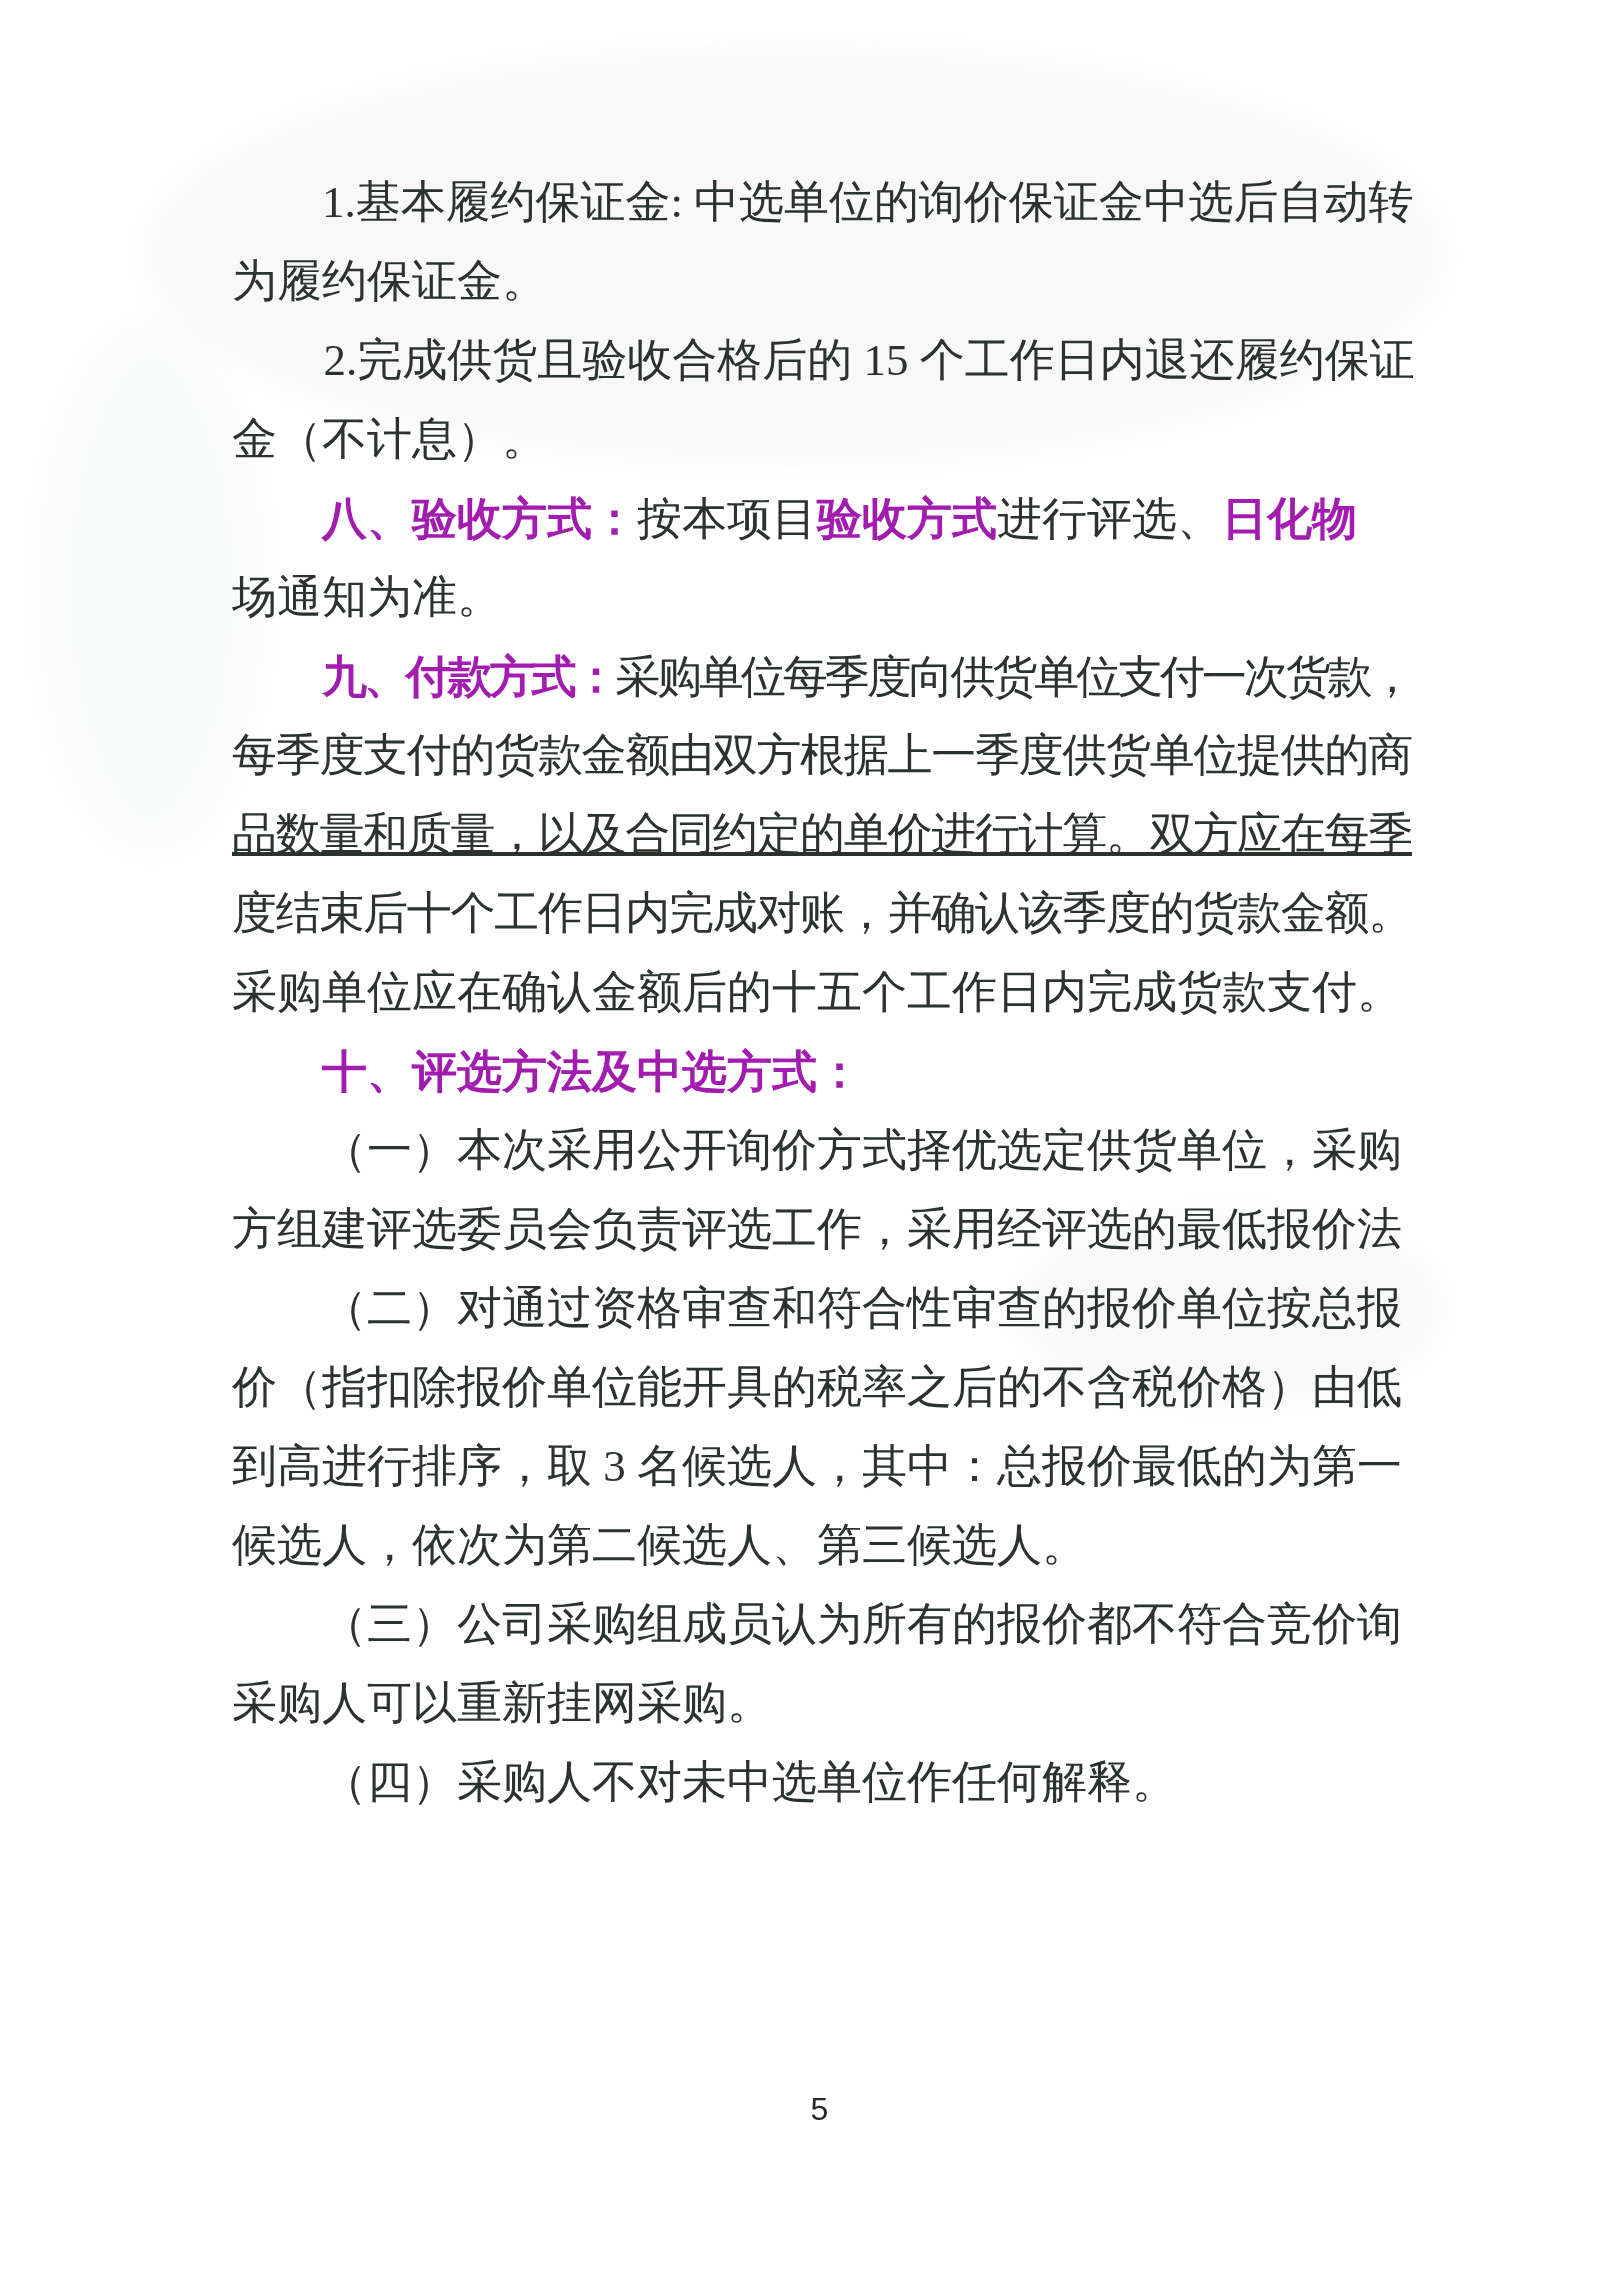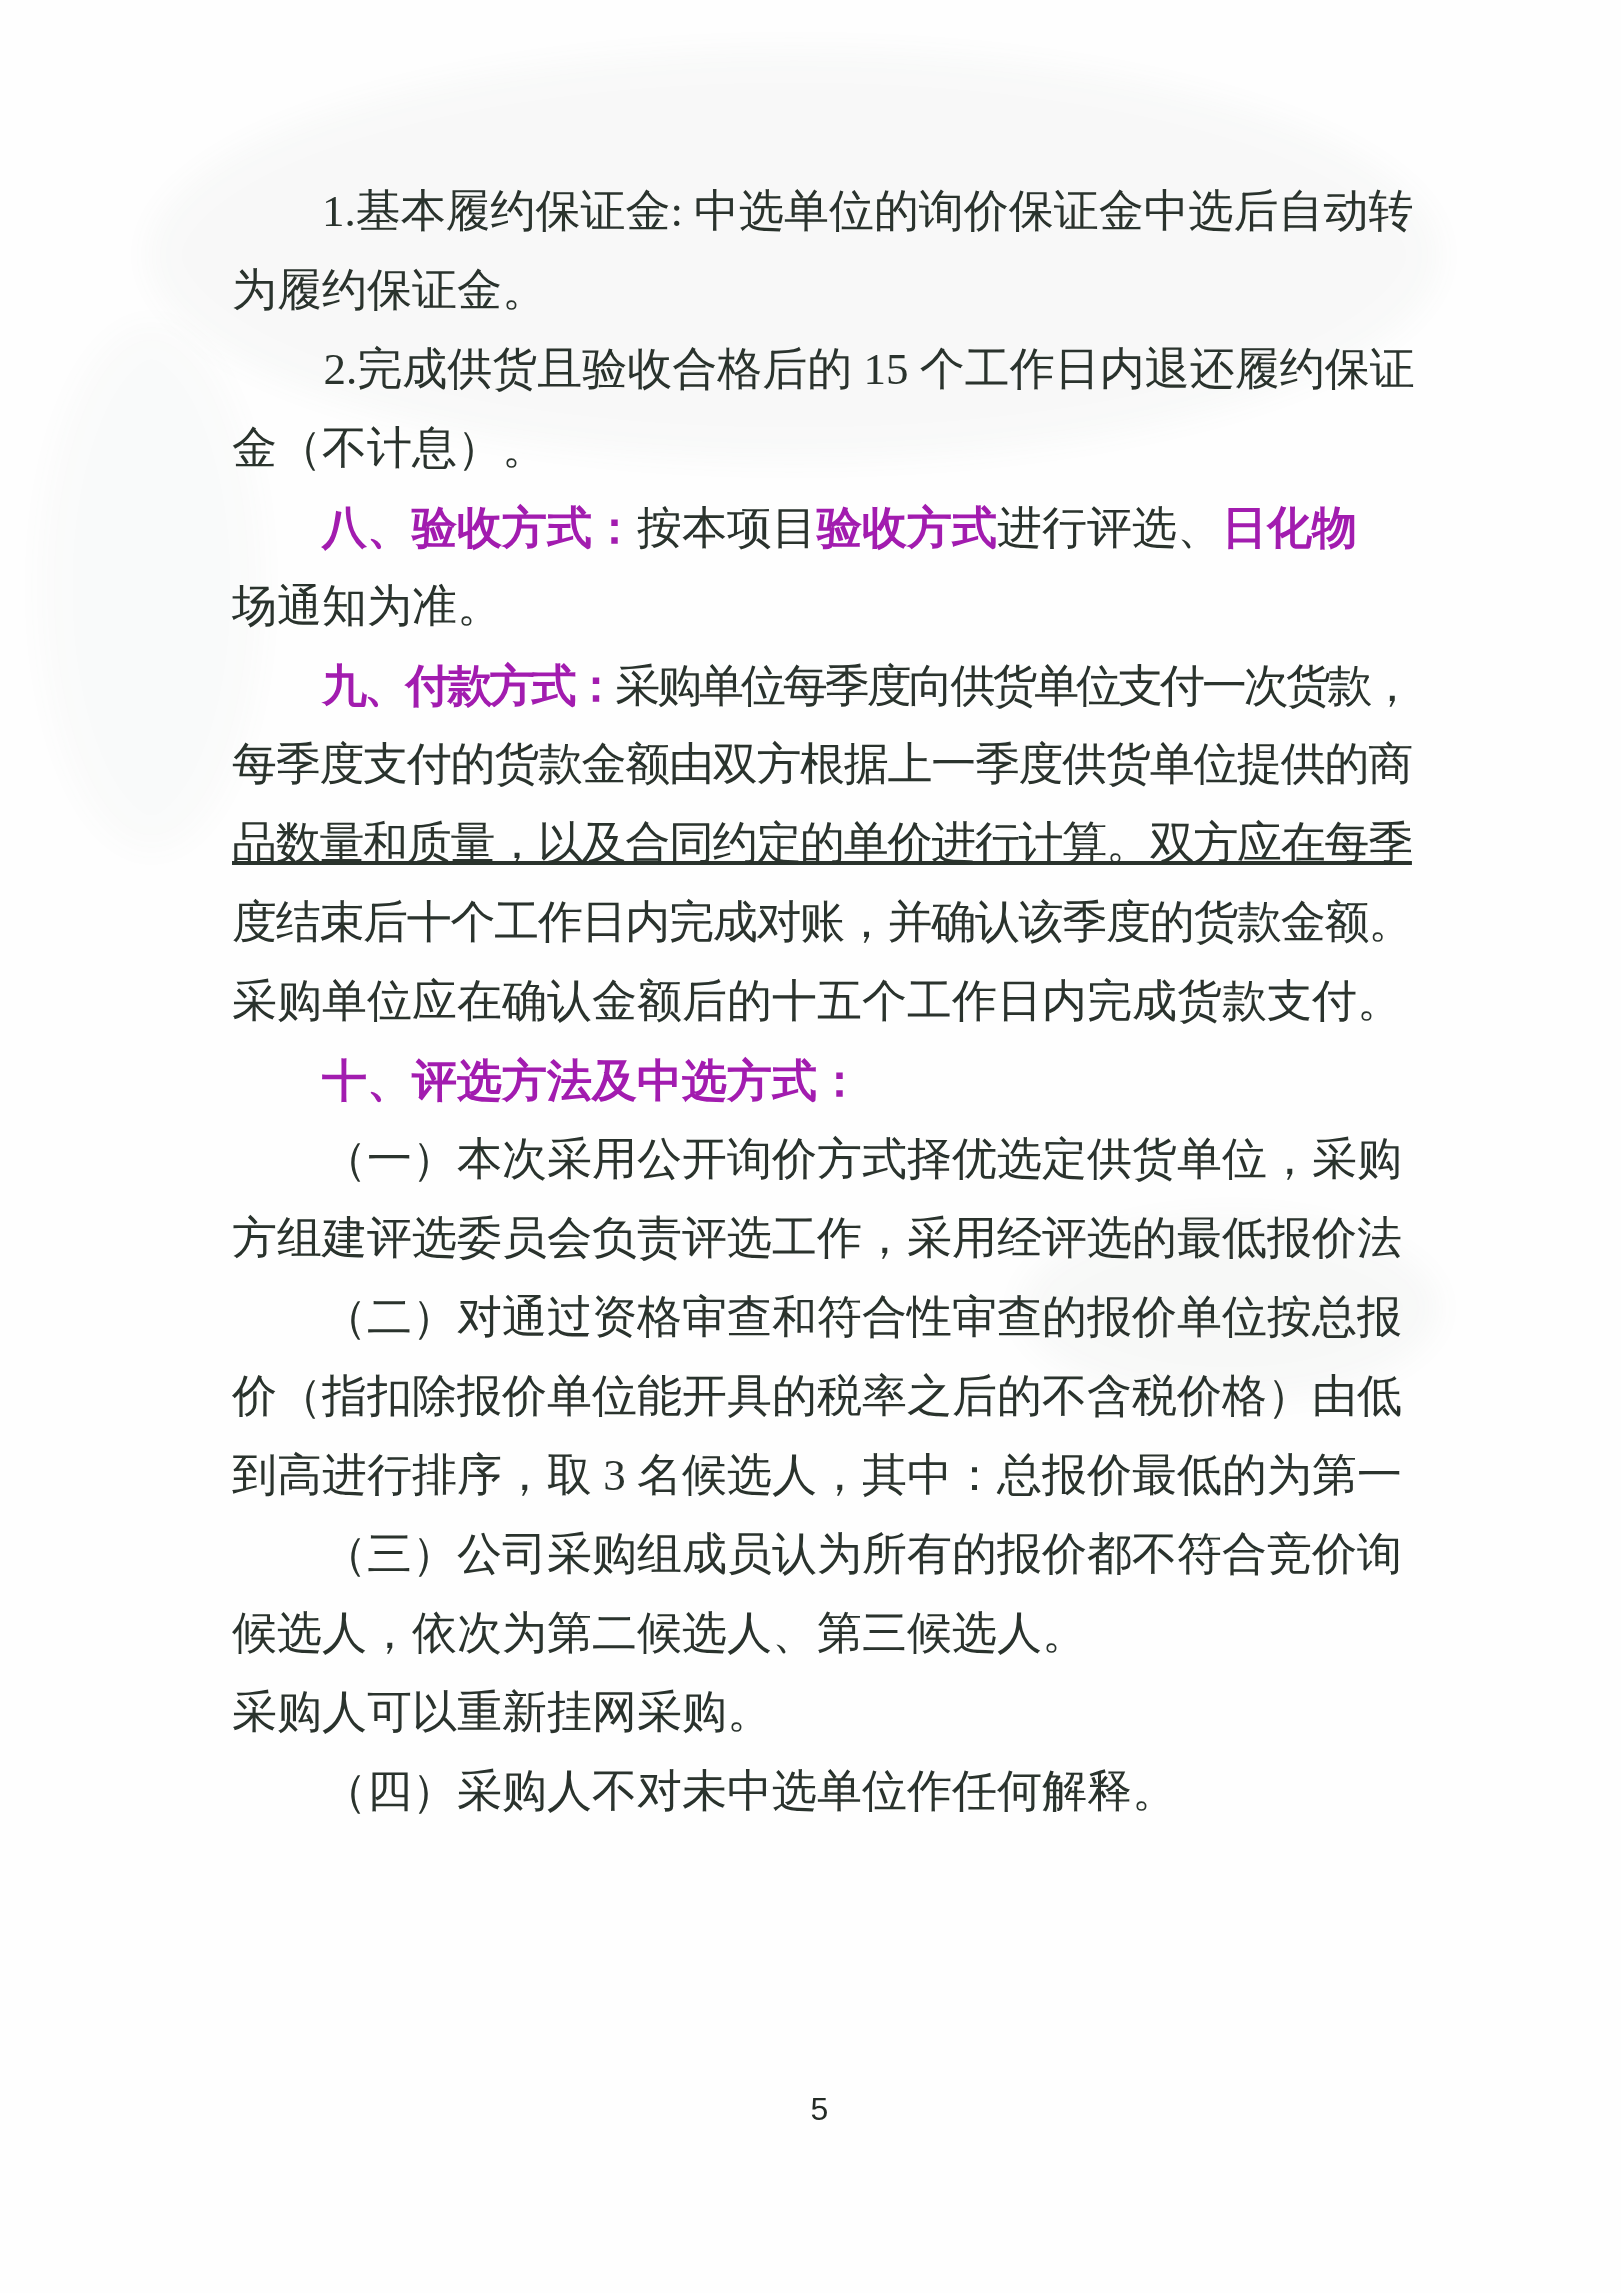--- a/index.html
+++ b/index.html
@@ -22,21 +22,21 @@
     border-radius:50%;
     filter:blur(13.7px);
     pointer-events:none;
   }
   .ghost-1{left:147px;top:49px;width:1294px;height:412px;opacity:.035;}
   .ghost-2{left:1019px;top:1215px;width:421px;height:186px;opacity:.04;}
   .ghost-3{left:39px;top:323px;width:225px;height:529px;opacity:.025;}
 
   .doc{
     position:absolute;
-    left:232px;top:172px;
+    left:232px;top:163px;
     width:1184px;
   }
   .line{
     height:79px;
     line-height:79px;
     font-size:45px;
     color:#2a332d;
     white-space:nowrap;
   }
   .line.ind{ text-indent:90px; }
@@ -75,21 +75,21 @@
       <div class="line" style="letter-spacing: -1.3px;"><span>每季度支付的货款金额由双方根据上一季度供货单位提供的商</span></div>
       <div class="line" style="letter-spacing: -1.3px; text-decoration: underline;"><span>品数量和质量，以及合同约定的单价进行计算。双方应在每季</span></div>
       <div class="line" style="letter-spacing: -1.3px;"><span>度结束后十个工作日内完成对账，并确认该季度的货款金额。</span></div>
       <div class="line"><span>采购单位应在确认金额后的十五个工作日内完成货款支付。</span></div>
       <div class="line ind"><span class="hd">十、评选方法及中选方式：</span></div>
       <div class="line ind" style="letter-spacing: 0px;"><span>（一）本次采用公开询价方式择优选定供货单位，采购</span></div>
       <div class="line" style="letter-spacing: 0px;"><span>方组建评选委员会负责评选工作，采用经评选的最低报价法</span></div>
       <div class="line ind" style="letter-spacing: 0px;"><span>（二）对通过资格审查和符合性审查的报价单位按总报</span></div>
       <div class="line" style="letter-spacing: 0px;"><span>价（指扣除报价单位能开具的税率之后的不含税价格）由低</span></div>
       <div class="line" style="letter-spacing: 0px;"><span>到高进行排序，取 3 名候选人，其中：总报价最低的为第一</span></div>
+      <div class="line"><span>候选人，依次为第二候选人、第三候选人。</span></div>
       <div class="line ind" style="letter-spacing: 0px;"><span>（三）公司采购组成员认为所有的报价都不符合竞价询</span></div>
-      <div class="line"><span>候选人，依次为第二候选人、第三候选人。</span></div>
       <div class="line"><span>采购人可以重新挂网采购。</span></div>
       <div class="line ind"><span>（四）采购人不对未中选单位作任何解释。</span></div>
     </div>
 
   <div class="pagenum">5</div>
 </div>
 
 
 </body></html>

